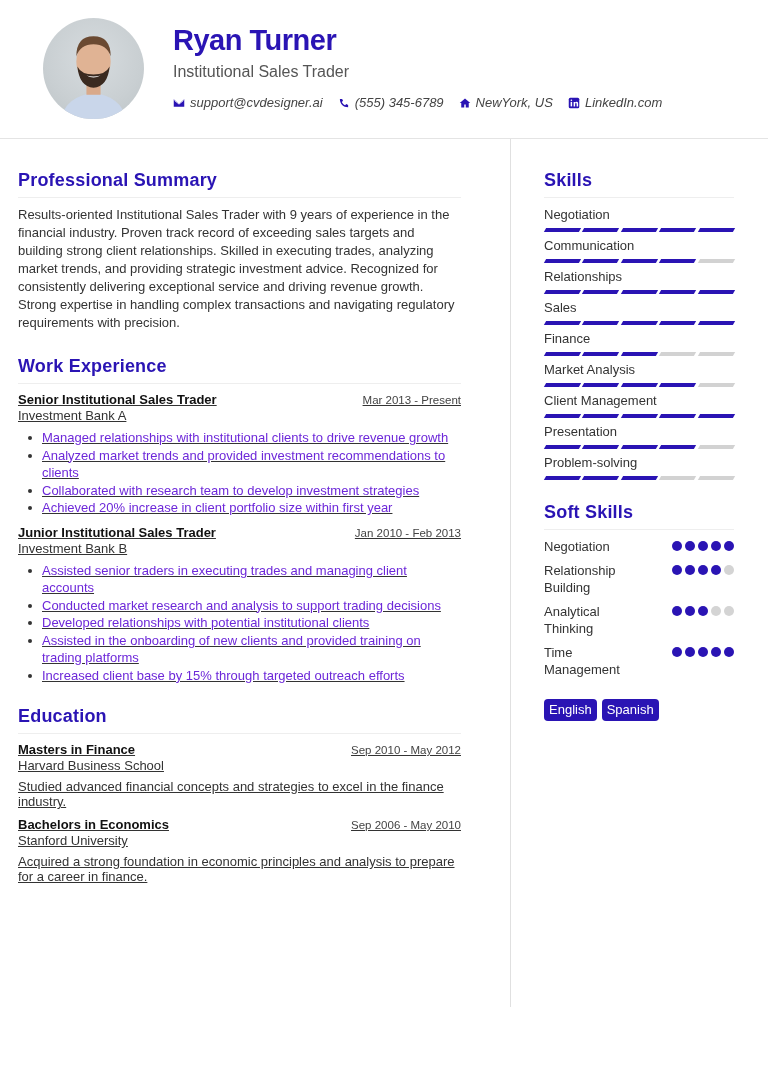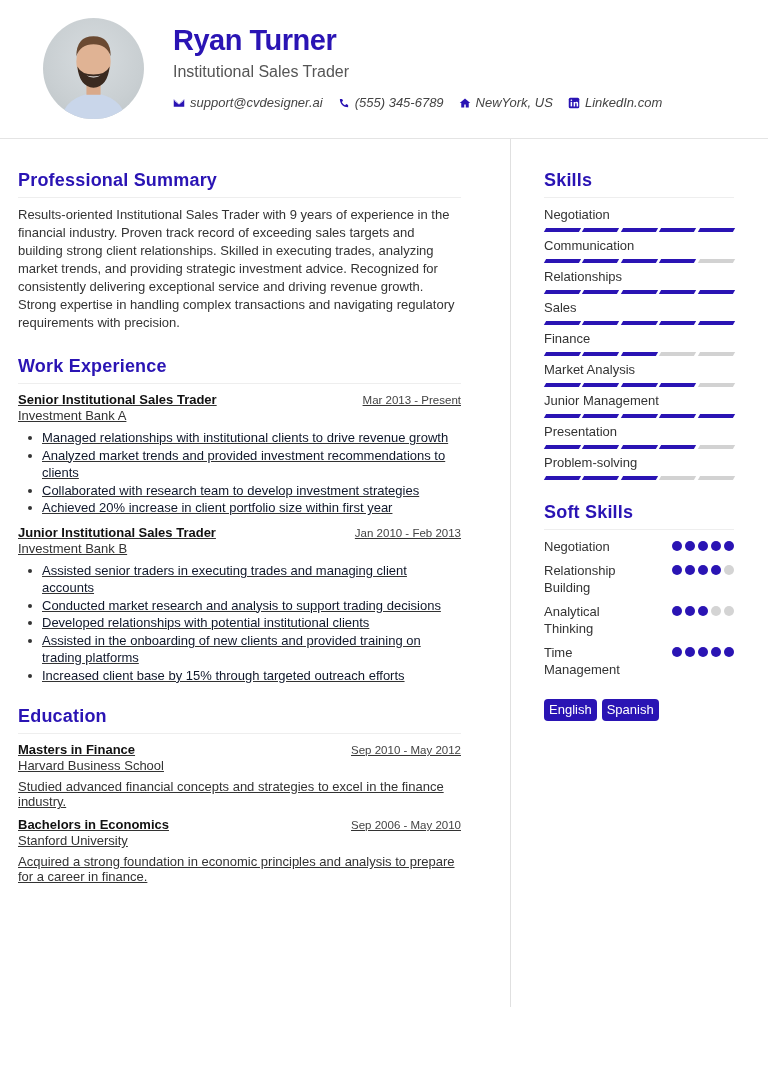--- a/index.html
+++ b/index.html
@@ -24,21 +24,21 @@
   .section-title { font-size: 18px; font-weight: bold; color: #2a14b4; padding-bottom: 6px; border-bottom: 1px solid #eeeeee; margin-bottom: 8px; letter-spacing: 0.2px; }
   .para { font-size: 13px; line-height: 18px; color: #333; }
   .section { margin-bottom: 24px; }
 
   .entry { margin-bottom: 8px; text-decoration: underline; }
   .entry-head { display: flex; justify-content: space-between; align-items: baseline; }
   .entry-title { font-size: 13px; font-weight: bold; color: #111; }
   .entry-date { font-size: 11.5px; color: #444; }
   .entry-sub { font-size: 13px; color: #333; line-height: 18px; margin-bottom: 4px; }
   ul.bullets { list-style: none; padding-left: 0; }
-  ul.bullets li { position: relative; padding-left: 24px; font-size: 13px; line-height: 17.5px; color: #0f172a; }
+  ul.bullets li { position: relative; padding-left: 24px; font-size: 13px; line-height: 17.5px; color: #6d28d9; }
   ul.bullets li::before { content: ""; position: absolute; left: 10px; top: 7px; width: 4px; height: 4px; border-radius: 50%; background: #333; }
   .edu-desc { font-size: 13px; line-height: 15px; color: #333; margin-top: 4px; }
 
   .skill { margin-bottom: 5px; }
   .skill-name { font-size: 13px; color: #333; line-height: 17px; margin-bottom: 5px; }
   .bars { display: flex; gap: 3px; height: 4px; padding-left: 1px; }
   .bar { width: 35.6px; height: 4px; background: #d2d2d2; transform: skewX(-30deg); }
   .bar.on { background: #2a14b4; }
 
   .soft { display: flex; justify-content: space-between; margin-bottom: 6px; }
@@ -220,21 +220,21 @@
           <div class="skill-name">Market Analysis</div>
           <div class="bars">
             <div class="bar on"></div>
             <div class="bar on"></div>
             <div class="bar on"></div>
             <div class="bar on"></div>
             <div class="bar"></div>
           </div>
         </div>
         <div class="skill">
-          <div class="skill-name">Junior Management</div>
+          <div class="skill-name">Client Management</div>
           <div class="bars">
             <div class="bar on"></div>
             <div class="bar on"></div>
             <div class="bar on"></div>
             <div class="bar on"></div>
             <div class="bar on"></div>
           </div>
         </div>
         <div class="skill">
           <div class="skill-name">Presentation</div>

